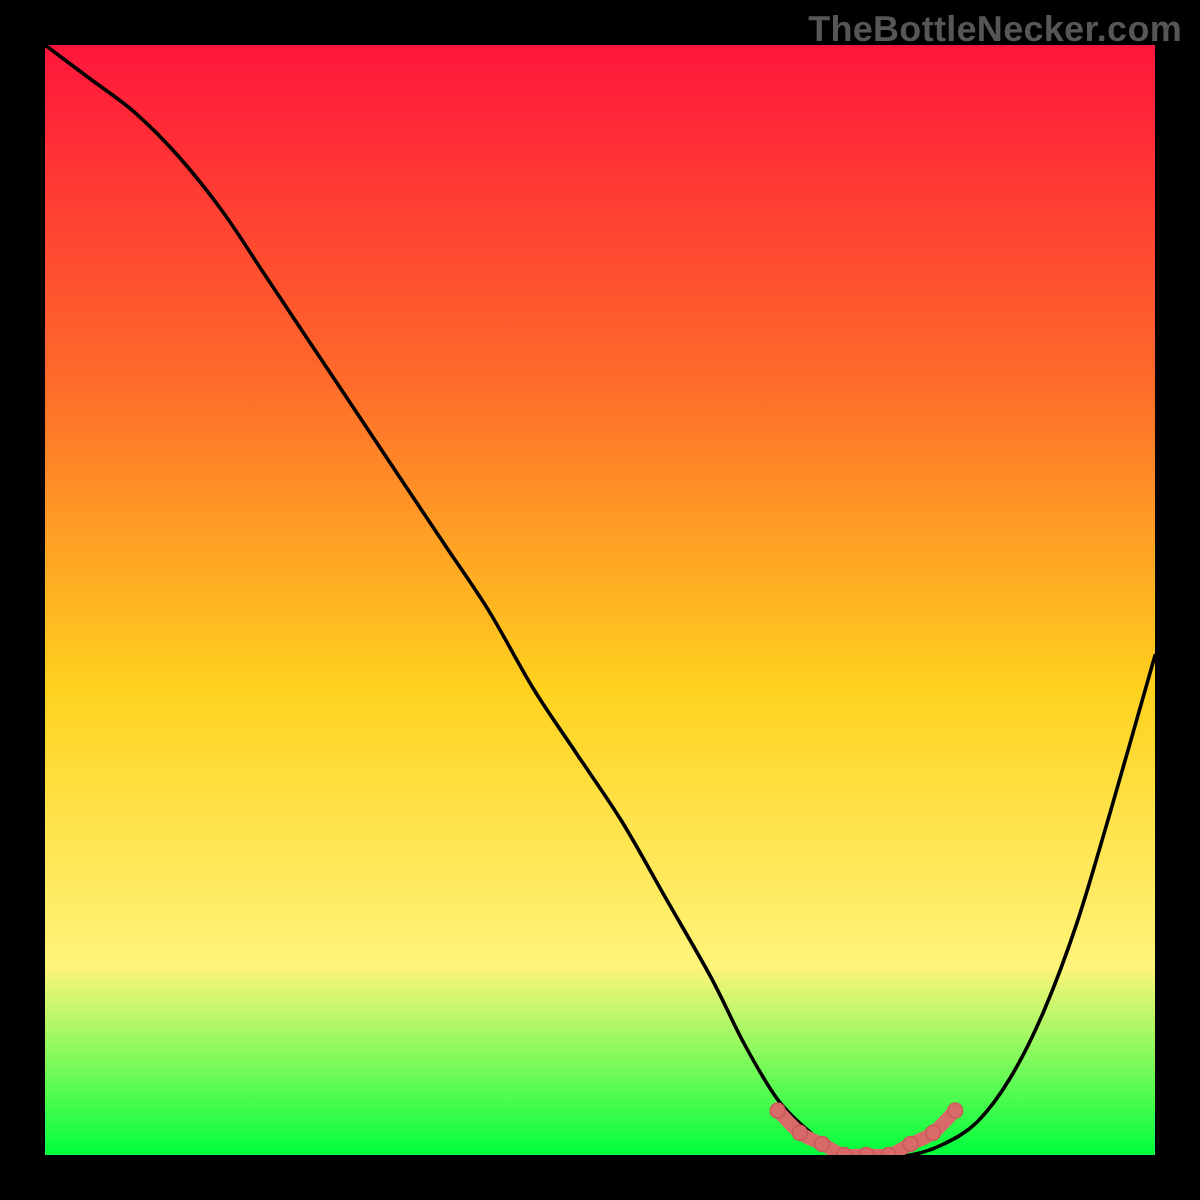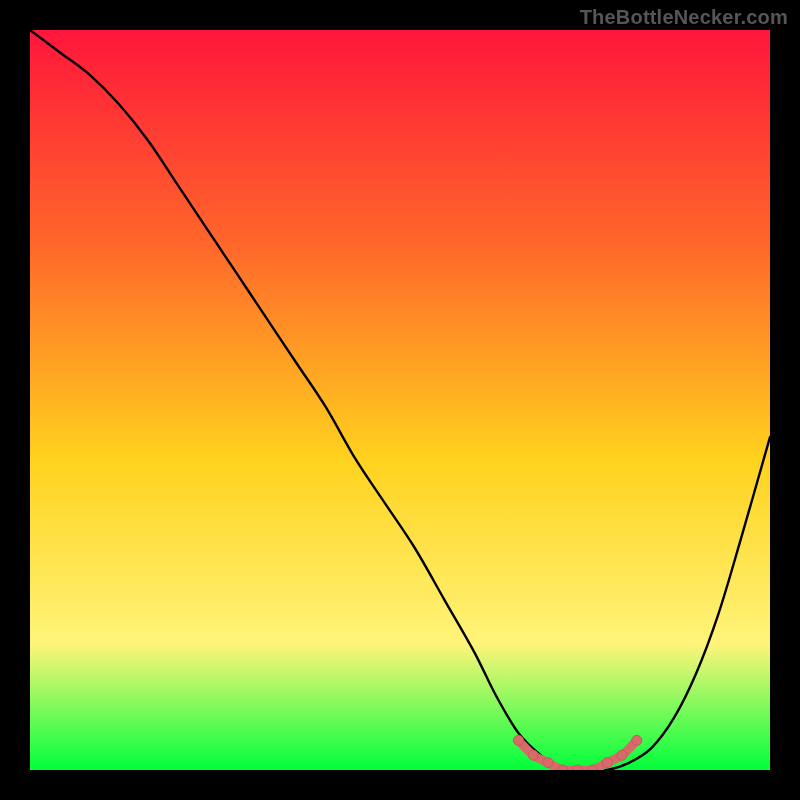--- a/index.html
+++ b/index.html
@@ -8,21 +8,21 @@
     position: relative;
     width: 800px;
     height: 800px;
     background: #000;
   }
   .attribution {
     position: absolute;
     top: 6px;
     right: 12px;
     font-family: Arial, Helvetica, sans-serif;
-    font-size: 20px;
+    font-size: 24px;
     font-weight: bold;
     color: #565656;
     letter-spacing: 0.2px;
     z-index: 5;
   }
   .plot-area {
     position: absolute;
     left: 30px;
     top: 30px;
     width: 740px;

